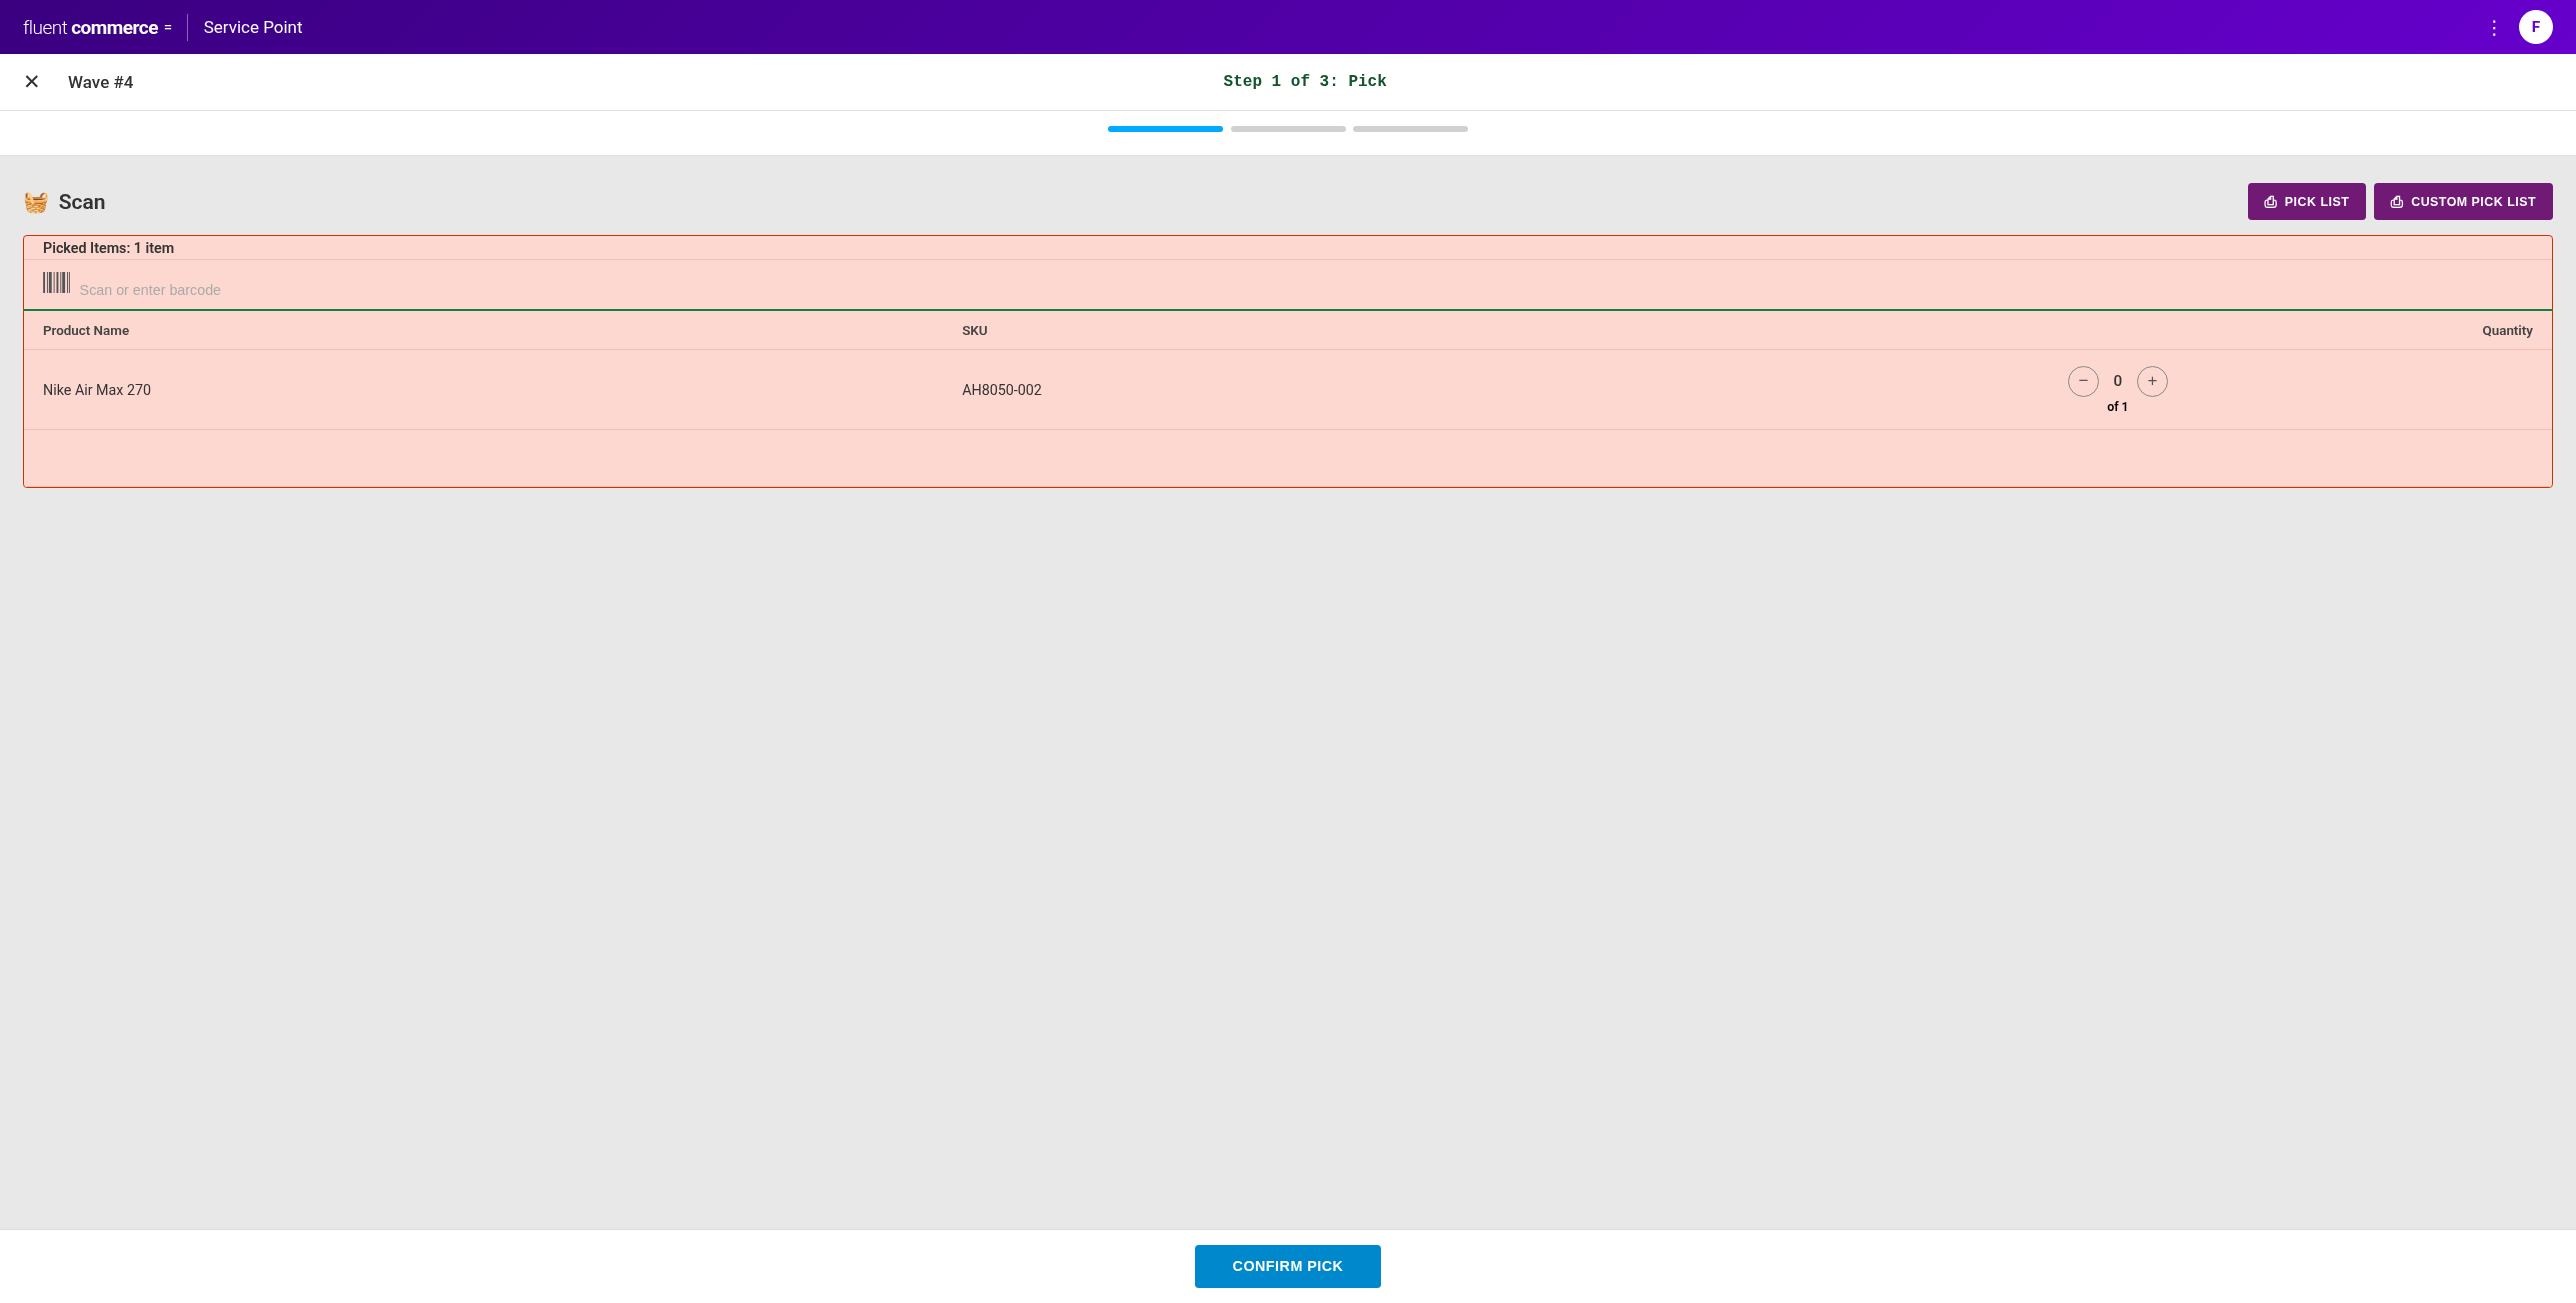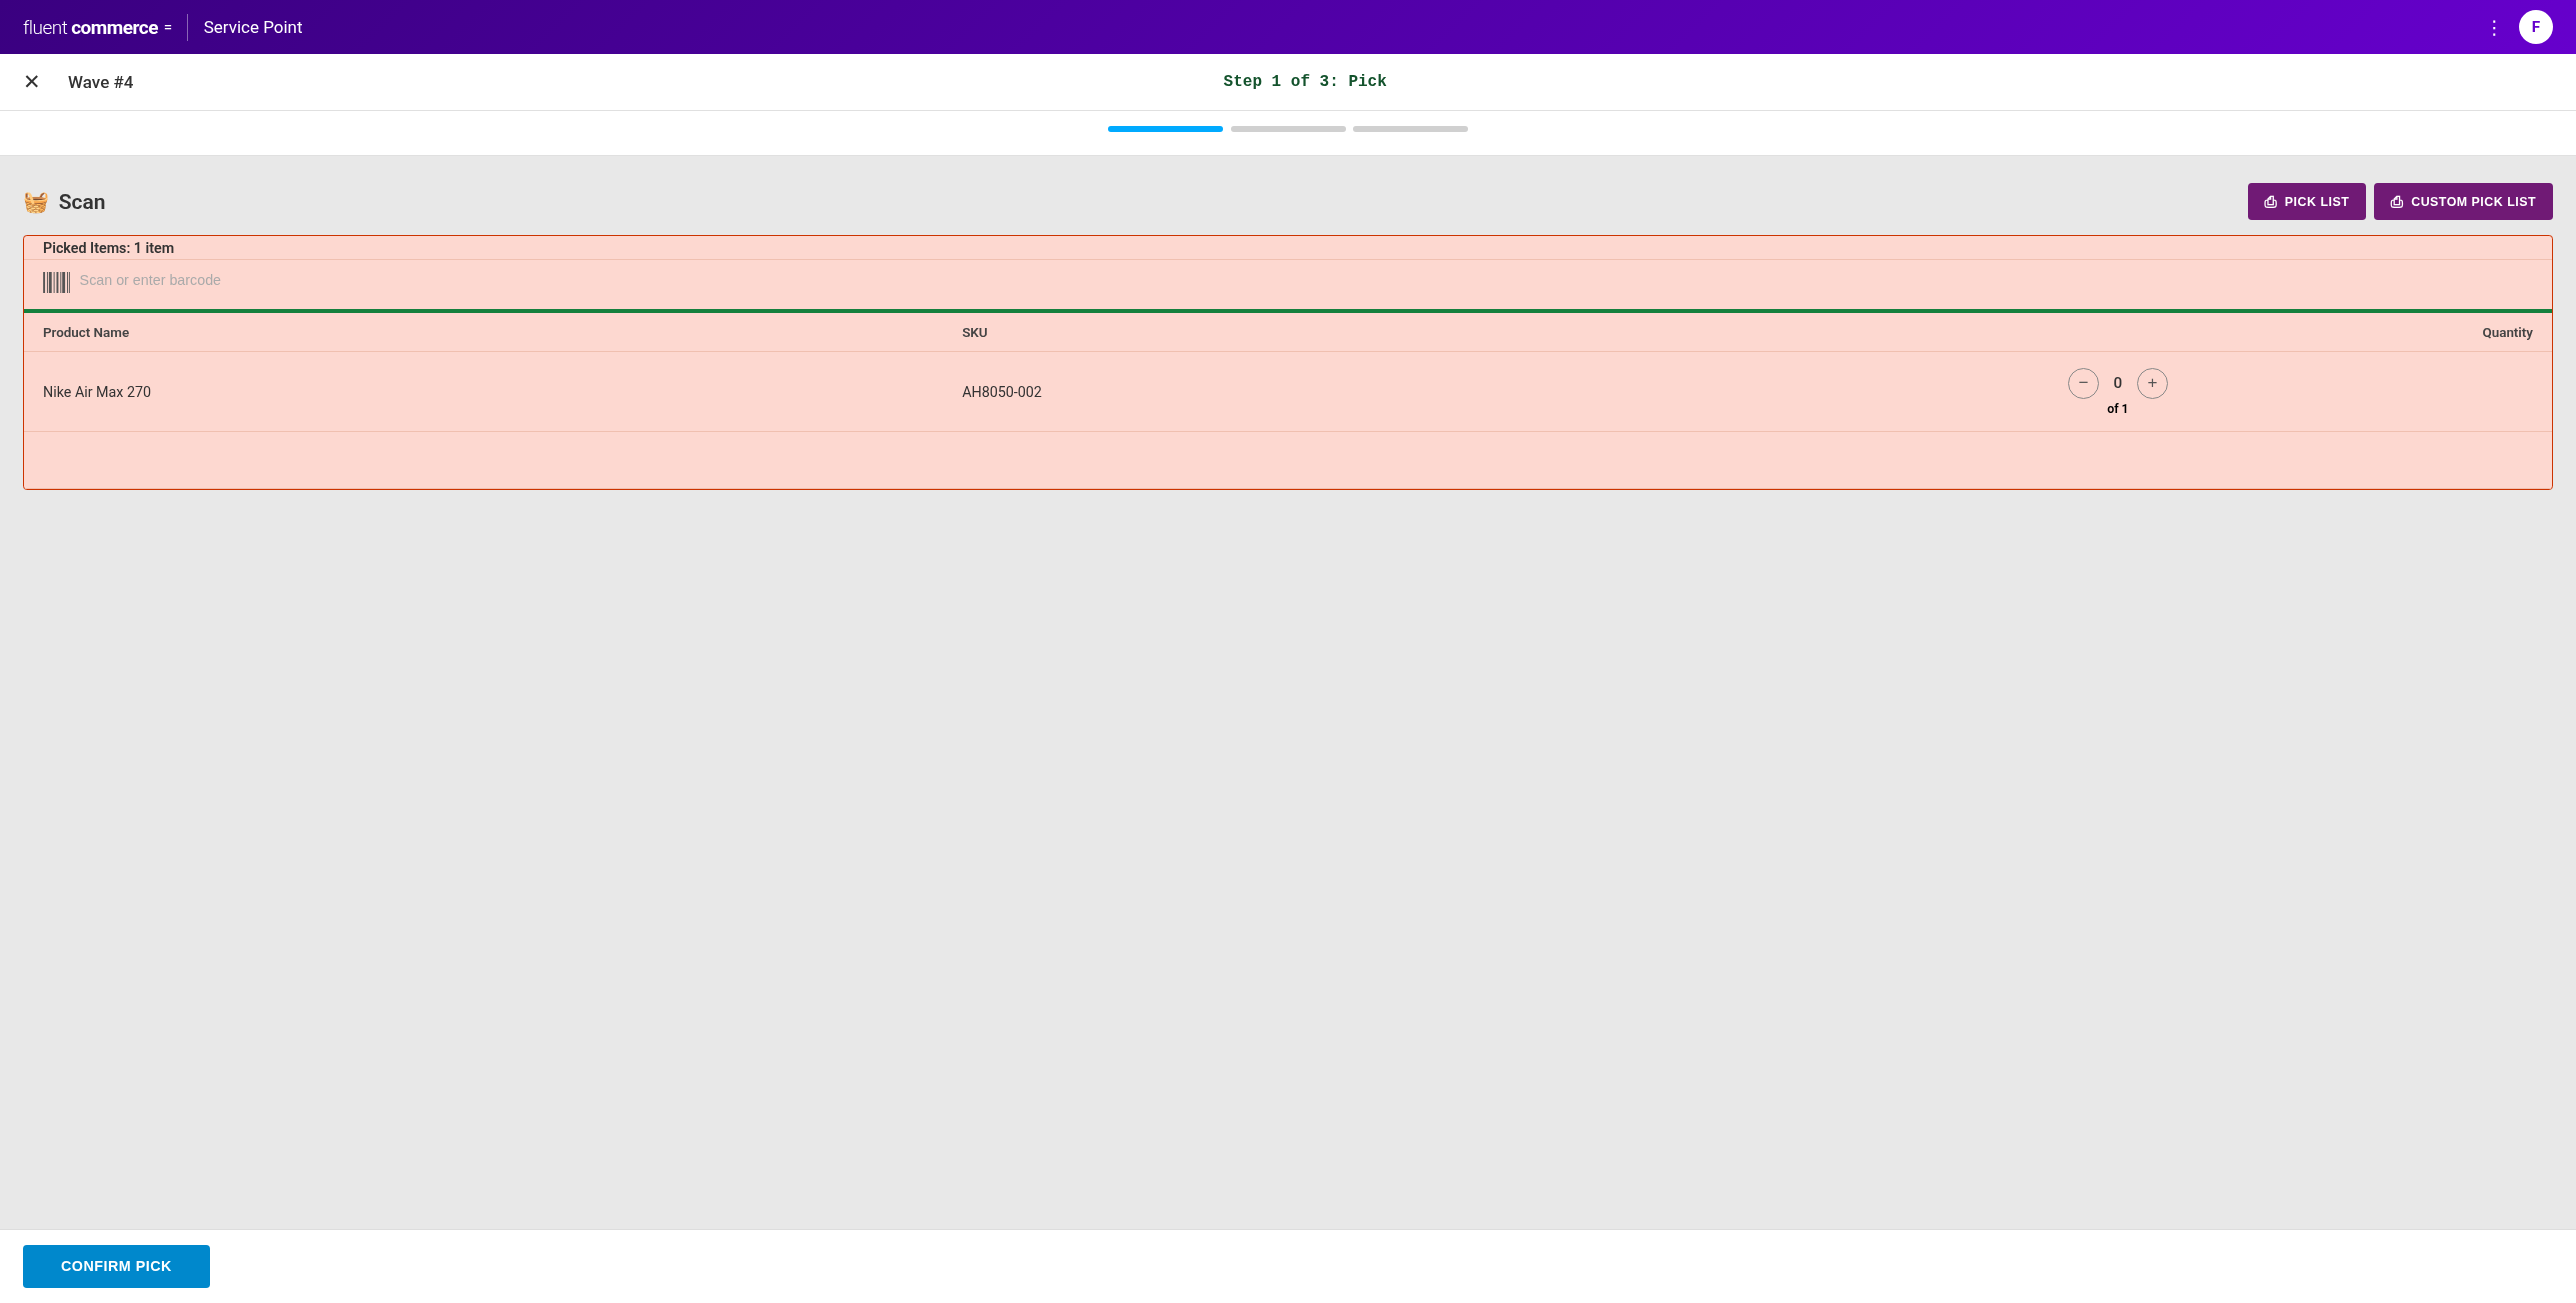--- a/index.html
+++ b/index.html
@@ -196,23 +196,23 @@
       padding: 2px 19px;
       border-bottom: 1px solid #f0c0b0;
     }
     .picked-items-label {
       font-size: 14.3px;
       font-weight: 600;
       color: #333;
     }
     .barcode-row {
       padding: 11.5px 19px;
-      border-bottom: 4px solid #15803d;
-      display: flex;
-      align-items: flex-start;
+      border-bottom: 2px solid #15803d;
+      display: flex;
+      align-items: flex-end;
       gap: 9.6px;
     }
     .barcode-icon {
       font-size: 21px;
       color: #555;
     }
     .barcode-input {
       background: transparent;
       border: none;
       outline: none;
@@ -295,21 +295,21 @@
     }
 
     
     .footer {
       position: fixed;
       bottom: 0;
       right: 0;
       left: 0;
       background: white;
       display: flex;
-      justify-content: flex-start;
+      justify-content: center;
       padding: 15.3px 23px;
       border-top: 1px solid #ddd;
     }
     .btn-confirm-pick {
       background: #0088cc;
       color: white;
       border: none;
       border-radius: 3.8px;
       padding: 13.4px 38px;
       font-size: 14.3px;

